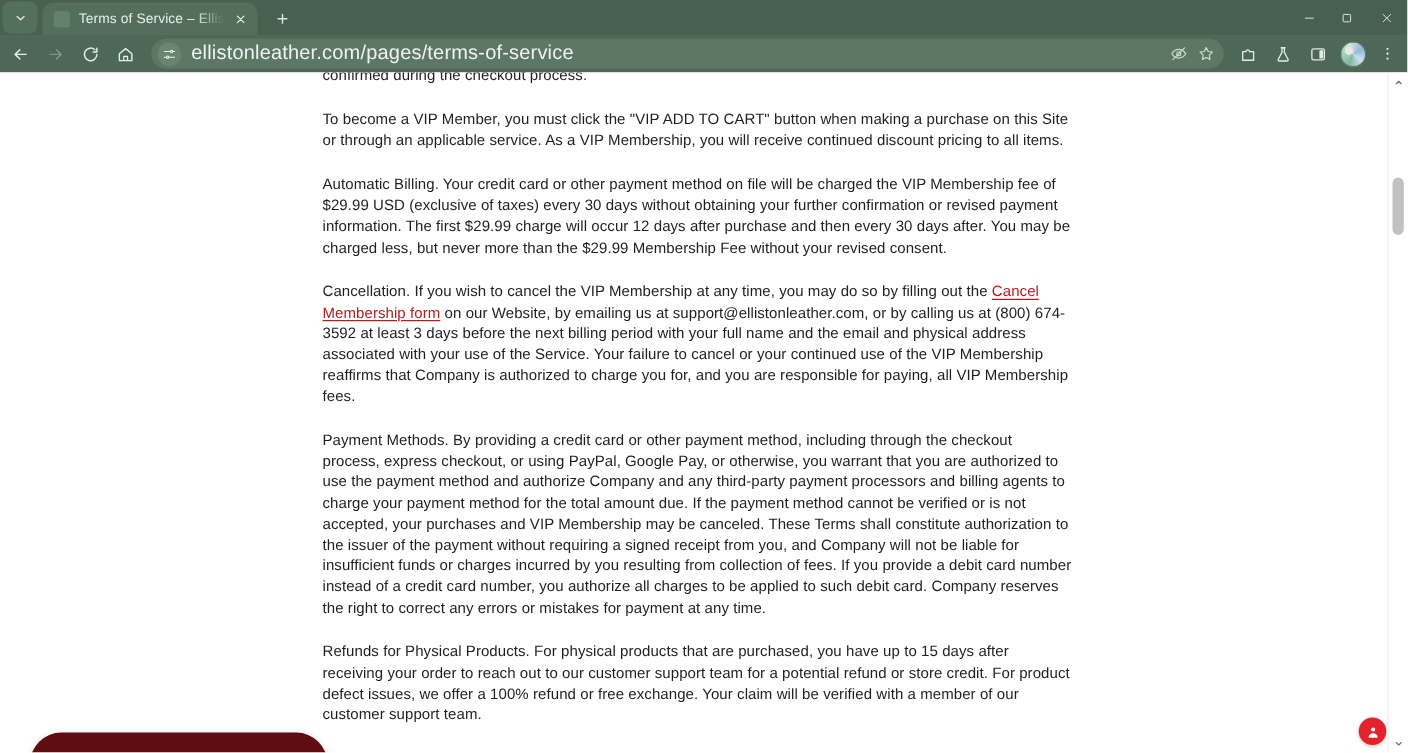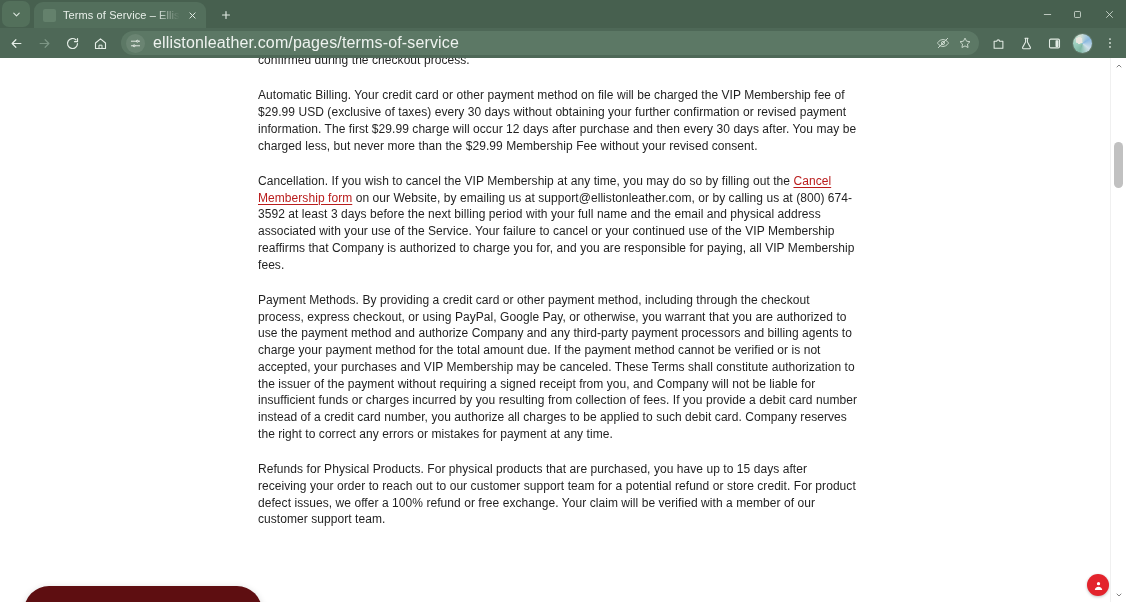--- a/index.html
+++ b/index.html
@@ -427,20 +427,21 @@
     </div>
   </div>
 
   <div class="viewport">
     <div class="page">
 
       <div class="content">
 
         <p>confirmed during the checkout process.</p>
 
+        <p>To become a VIP Member, you must click the "VIP ADD TO CART" button when making a purchase on this Site or through an applicable service. As a VIP Membership, you will receive continued discount pricing to all items.</p>
 
         <p>Automatic Billing. Your credit card or other payment method on file will be charged the VIP Membership fee of $29.99 USD (exclusive of taxes) every 30 days without obtaining your further confirmation or revised payment information. The first $29.99 charge will occur 12 days after purchase and then every 30 days after. You may be charged less, but never more than the $29.99 Membership Fee without your revised consent.</p>
 
         <p><span>Cancellation. If you wish to cancel the VIP Membership at any time, you may do so by filling out the </span><a href="#">Cancel Membership form</a><span> on our Website, by emailing us at support@ellistonleather.com, or by calling us at (800) 674-3592 at least 3 days before the next billing period with your full name and the email and physical address associated with your use of the Service. Your failure to cancel or your continued use of the VIP Membership reaffirms that Company is authorized to charge you for, and you are responsible for paying, all VIP Membership fees.</span></p>
 
         <p>Payment Methods. By providing a credit card or other payment method, including through the checkout process, express checkout, or using PayPal, Google Pay, or otherwise, you warrant that you are authorized to use the payment method and authorize Company and any third-party payment processors and billing agents to charge your payment method for the total amount due. If the payment method cannot be verified or is not accepted, your purchases and VIP Membership may be canceled. These Terms shall constitute authorization to the issuer of the payment without requiring a signed receipt from you, and Company will not be liable for insufficient funds or charges incurred by you resulting from collection of fees. If you provide a debit card number instead of a credit card number, you authorize all charges to be applied to such debit card. Company reserves the right to correct any errors or mistakes for payment at any time.</p>
 
         <p>Refunds for Physical Products. For physical products that are purchased, you have up to 15 days after receiving your order to reach out to our customer support team for a potential refund or store credit. For product defect issues, we offer a 100% refund or free exchange. Your claim will be verified with a member of our customer support team.</p>
 
       </div>

